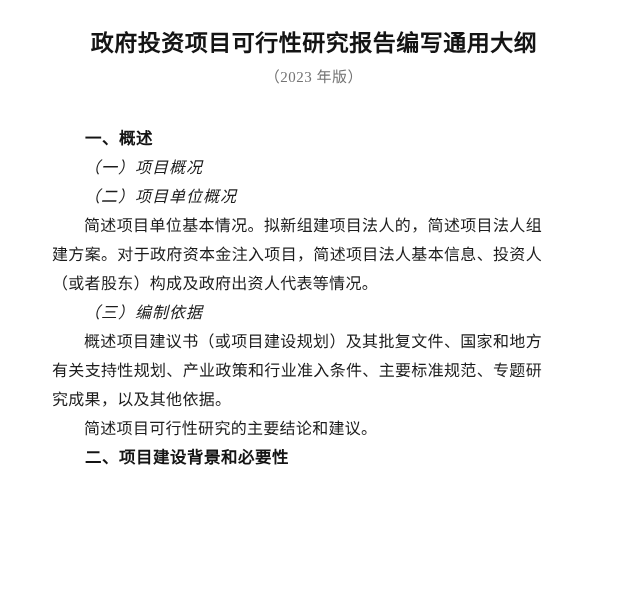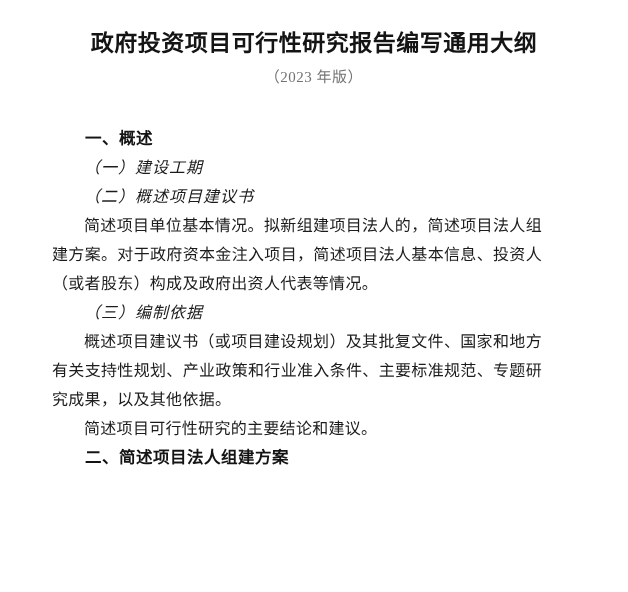--- a/index.html
+++ b/index.html
@@ -78,26 +78,26 @@
 <div class="page">
 
   <h1 class="doc-title">政府投资项目可行性研究报告编写通用大纲</h1>
 
   <div class="doc-edition">（2023 年版）</div>
 
   <div class="doc-body">
 
     <h2 class="section-heading">一、概述</h2>
 
-    <h3 class="subsection-heading">（一）建设工期</h3>
+    <h3 class="subsection-heading">（一）项目概况</h3>
 
-    <h3 class="subsection-heading">（二）概述项目建议书</h3>
+    <h3 class="subsection-heading">（二）项目单位概况</h3>
     <p class="paragraph">简述项目单位基本情况。拟新组建项目法人的，简述项目法人组建方案。对于政府资本金注入项目，简述项目法人基本信息、投资人（或者股东）构成及政府出资人代表等情况。</p>
 
     <h3 class="subsection-heading">（三）编制依据</h3>
     <p class="paragraph">概述项目建议书（或项目建设规划）及其批复文件、国家和地方有关支持性规划、产业政策和行业准入条件、主要标准规范、专题研究成果，以及其他依据。</p>
 
     <p class="paragraph">简述项目可行性研究的主要结论和建议。</p>
 
-    <h2 class="section-heading">二、简述项目法人组建方案</h2>
+    <h2 class="section-heading">二、项目建设背景和必要性</h2>
 
   </div>
 </div>
 
 </body></html>

